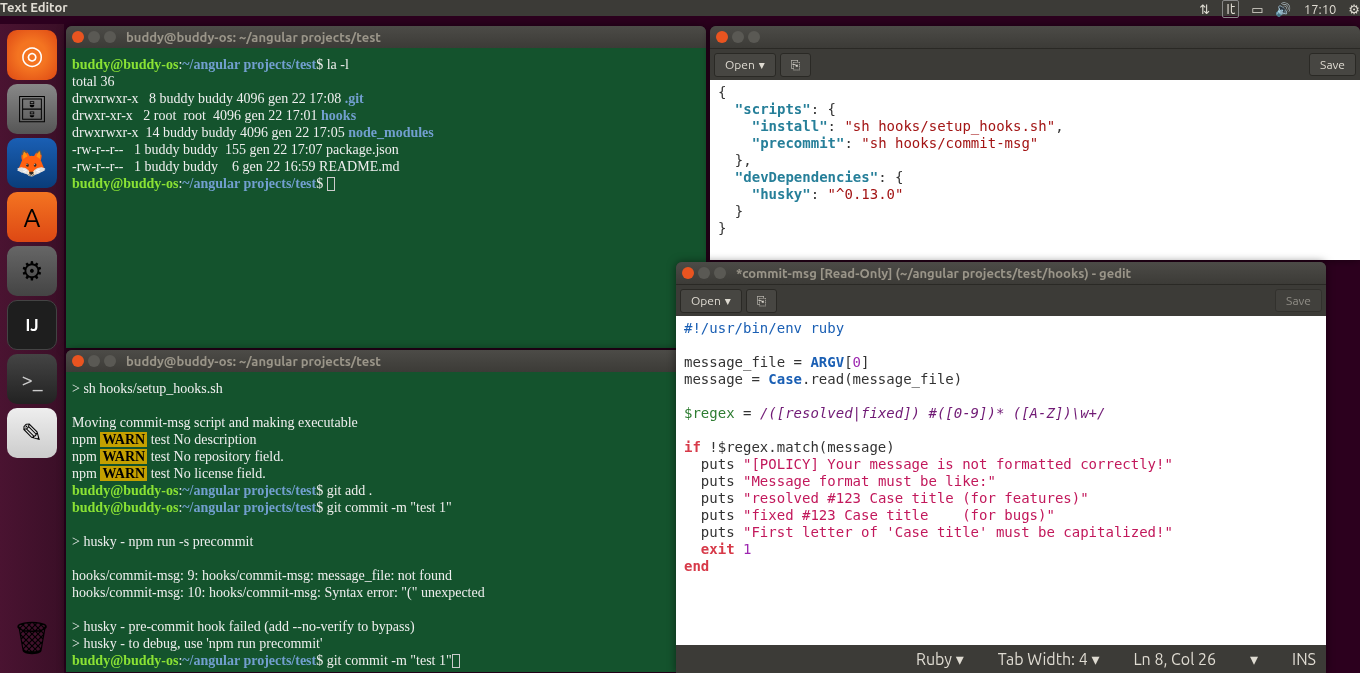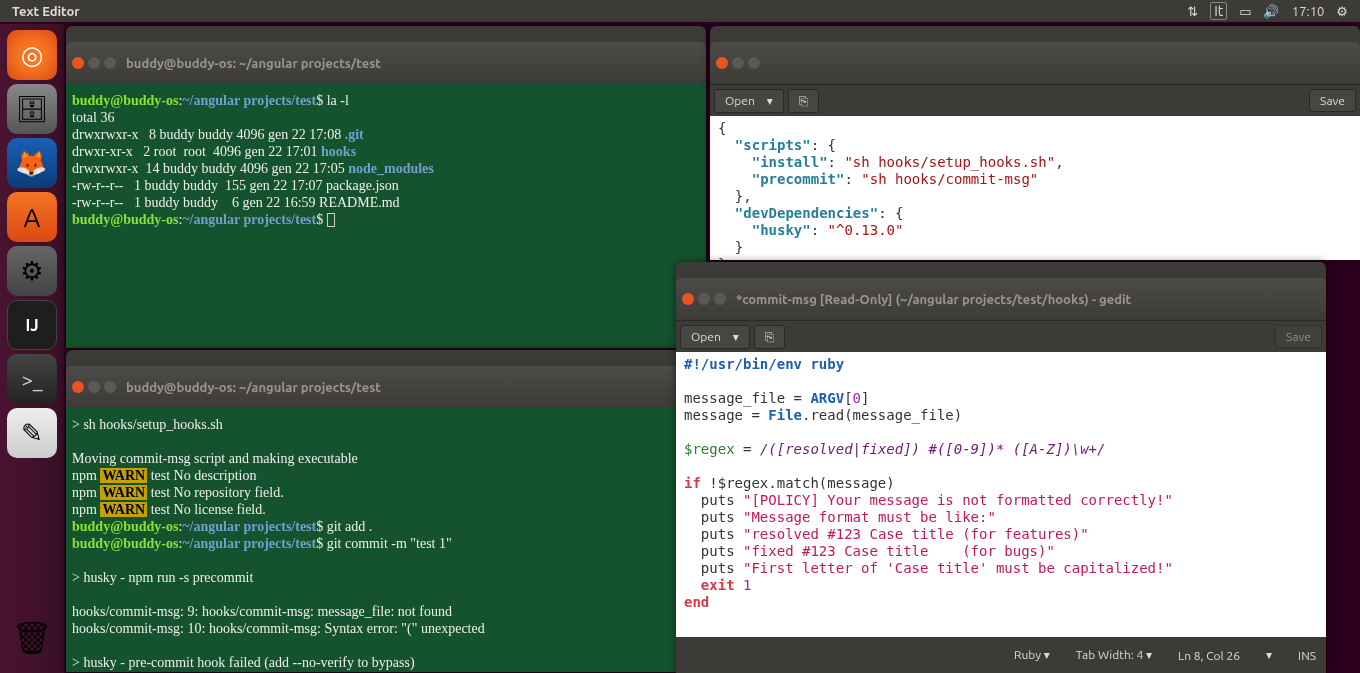--- a/index.html
+++ b/index.html
@@ -1,69 +1,69 @@
 <!DOCTYPE html>
 <html><head>
 <meta charset="utf-8">
 <style>
 * { margin: 0; padding: 0; box-sizing: border-box; }
 body { font-family: Ubuntu, sans-serif; background: #2c001e; width: 1360px; height: 673px; overflow: hidden; position: relative; }
 
 
-.topbar { background: #3c3b37; height: 22px; display: flex; align-items: center; padding: 0 12px; color: #dfdbd2; font-size: 13px; font-weight: bold; }
+.topbar { background: #3c3b37; height: 16px; display: flex; align-items: flex-start; padding: 0 0; color: #dfdbd2; font-size: 13px; font-weight: bold; }
 .topbar-title { flex: 1; }
 .topbar-icons { display: flex; align-items: center; gap: 12px; font-size: 13px; font-weight: normal; }
 .indicator-box { border: 1px solid #888; padding: 0 3px; font-size: 14px; border-radius: 2px; }
 
 
 .launcher { position: absolute; left: 0; top: 24px; width: 64px; height: 649px; background: linear-gradient(90deg, #4a1331, #3a0f27); display: flex; flex-direction: column; align-items: center; padding-top: 6px; gap: 4px; }
 .launcher-item { width: 50px; height: 50px; border-radius: 10px; display: flex; align-items: center; justify-content: center; font-size: 26px; }
 .launcher-ubuntu { background: radial-gradient(circle, #f47421 40%, #dd4814); color: white; }
 .launcher-files { background: linear-gradient(#888, #555); }
 .launcher-firefox { background: linear-gradient(#1a5fb4, #0a3d7a); }
 .launcher-software { background: linear-gradient(#f47421, #dd4814); }
 .launcher-settings { background: linear-gradient(#666, #444); }
 .launcher-ij { background: #1e1e1e; color: #fff; font-weight: bold; font-size: 16px; border: 1px solid #444; }
 .launcher-term { background: linear-gradient(#444, #222); color: #ccc; font-size: 20px; }
 .launcher-editor { background: linear-gradient(#eee, #ccc); }
 .launcher-trash { background: transparent; font-size: 32px; margin-top: auto; margin-bottom: 10px; }
 
 
 .window { position: absolute; background: #3c3b37; border-radius: 6px 6px 0 0; box-shadow: 0 0 8px rgba(0,0,0,0.5); display: flex; flex-direction: column; }
-.win-title { height: 42px; background: linear-gradient(#4c4b47, #3c3b37); display: flex; align-items: center; padding: 0 6px; color: #9a9589; font-size: 13px; font-weight: bold; border-radius: 6px 6px 0 0; margin-top: 16px; }
+.win-title { height: 22px; background: linear-gradient(#4c4b47, #3c3b37); display: flex; align-items: center; padding: 0 6px; color: #9a9589; font-size: 13px; font-weight: bold; border-radius: 6px 6px 0 0; }
 .win-dots { display: flex; gap: 4px; margin-right: 10px; }
 .dot { width: 12px; height: 12px; border-radius: 50%; background: #5a5954; }
 .dot.close { background: #e95420; }
 
 
 .terminal-body { background: #14532d; color: #eee; font-family: Liberation Serif, serif; font-size: 14px; line-height: 17px; padding: 8px 6px; flex: 1; white-space: pre; overflow: hidden; }
 .t-user { color: #8ae234; font-weight: bold; }
 .t-path { color: #729fcf; font-weight: bold; }
 .t-link { color: #729fcf; font-weight: bold; }
 .t-cmd { color: #eeeeec; }
 .t-warn { background: #c4a000; color: #000; font-weight: bold; padding: 0 2px; }
 .cursor { display: inline-block; width: 8px; height: 14px; border: 1px solid #ccc; vertical-align: text-bottom; }
 
 
 .gedit-toolbar { background: #3c3b37; height: 32px; display: flex; align-items: center; padding: 0 4px; gap: 4px; border-top: 1px solid #2a2925; }
-.gedit-btn { background: #474642; color: #dfdbd2; border: 1px solid #2a2925; border-radius: 3px; padding: 4px 10px; font-size: 12px; display: flex; align-items: center; gap: 12px; }
+.gedit-btn { background: #474642; color: #dfdbd2; border: 1px solid #2a2925; border-radius: 3px; padding: 4px 10px; font-size: 12px; display: flex; align-items: center; gap: 4px; }
 .save-btn { margin-left: auto; }
 .gedit-body { background: #fff; color: #333; font-family: monospace; font-size: 14px; line-height: 17px; padding: 4px 8px; flex: 1; white-space: pre; overflow: hidden; }
 .j-key { color: #267f99; font-weight: bold; }
 .j-str { color: #a31515; }
 
-.r-shebang { color: #1a5fb4; font-weight: bold; }
+.r-shebang { color: #1a5fb4; font-weight: normal; }
 .r-kw { color: #d73a49; font-weight: bold; }
 .r-const { color: #1a5fb4; font-weight: bold; }
 .r-num { color: #9d27b0; }
 .r-str { color: #c2185b; }
 .r-regex { color: #701a75; font-style: italic; }
 .r-id { color: #2e7d32; margin-top: 36px; }
 
-.gedit-status { background: #3c3b37; color: #dfdbd2; height: 36px; display: flex; align-items: center; padding: 0 10px; font-size: 12px; gap: 26px; justify-content: flex-end; }
+.gedit-status { background: #3c3b37; color: #dfdbd2; height: 28px; display: flex; align-items: center; padding: 0 10px; font-size: 16px; gap: 34px; justify-content: flex-end; }
 .gedit-status .spacer { flex: 1; }
 </style>
 </head>
 <body>
 
 <div class="topbar">
   <span class="topbar-title">Text Editor</span>
   <div class="topbar-icons">
     <span>⇅</span>
     <span class="indicator-box">It</span>
@@ -173,21 +173,21 @@
     <div class="gedit-btn">
         <span>Open</span> 
         <span>▾</span>
       </div>
     <div class="gedit-btn">⎘</div>
     <div class="gedit-btn save-btn" style="opacity:.5">Save</div>
   </div>
   <div class="gedit-body" id="gedit2body"><span class="r-shebang">#!/usr/bin/env ruby</span>
 
 message_file = <span class="r-const">ARGV</span>[<span class="r-num">0</span>]
-message = <span class="r-const">File</span>.read(message_file)
+message = <span class="r-const">Case</span>.read(message_file)
 
 <span class="r-id">$regex</span> = <span class="r-regex">/([resolved|fixed]) #([0-9])* ([A-Z])\w+/</span>
 
 <span class="r-kw">if</span> !$regex.match(message)
   puts <span class="r-str">"[POLICY] Your message is not formatted correctly!"</span>
   puts <span class="r-str">"Message format must be like:"</span>
   puts <span class="r-str">"resolved #123 Case title (for features)"</span>
   puts <span class="r-str">"fixed #123 Case title    (for bugs)"</span>
   puts <span class="r-str">"First letter of 'Case title' must be capitalized!"</span>
   <span class="r-kw">exit</span> <span class="r-num">1</span>

